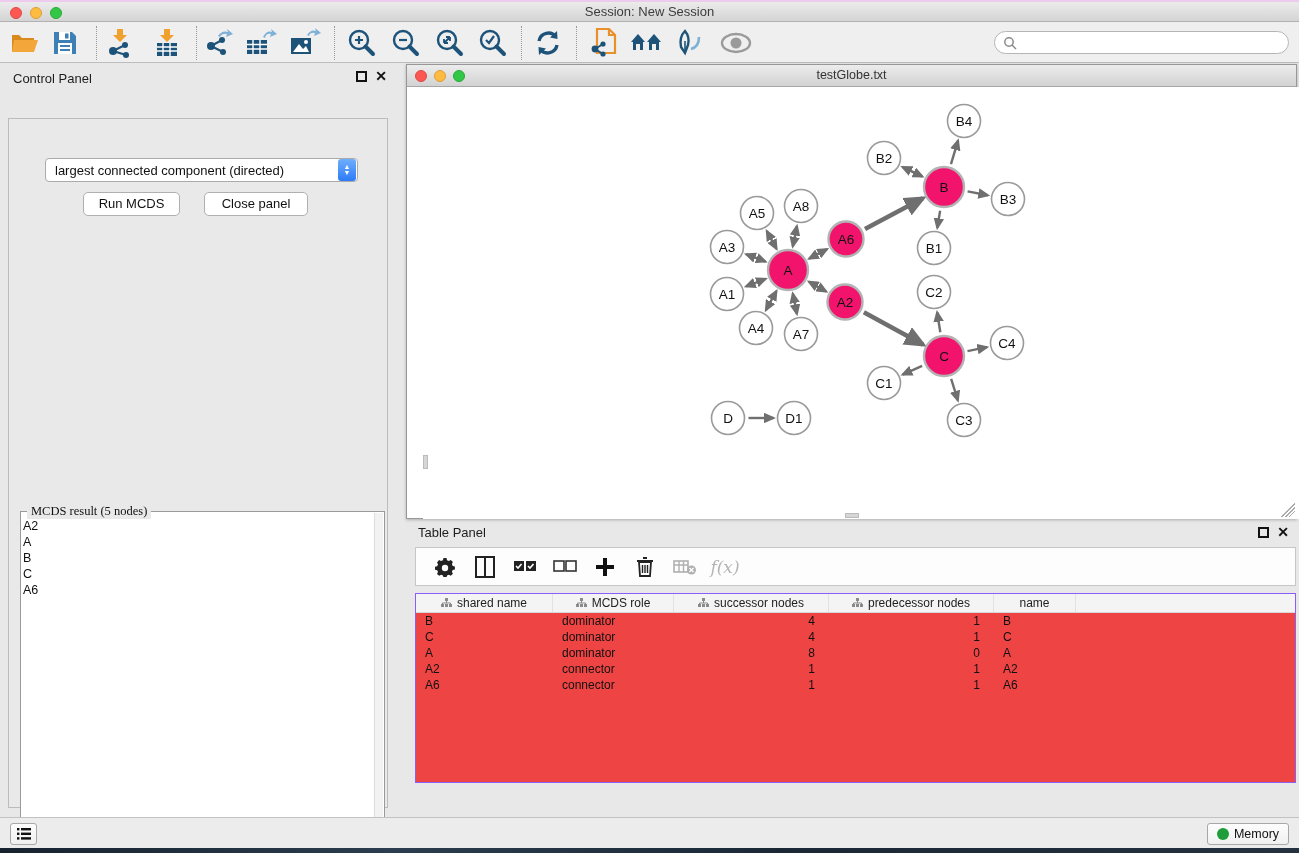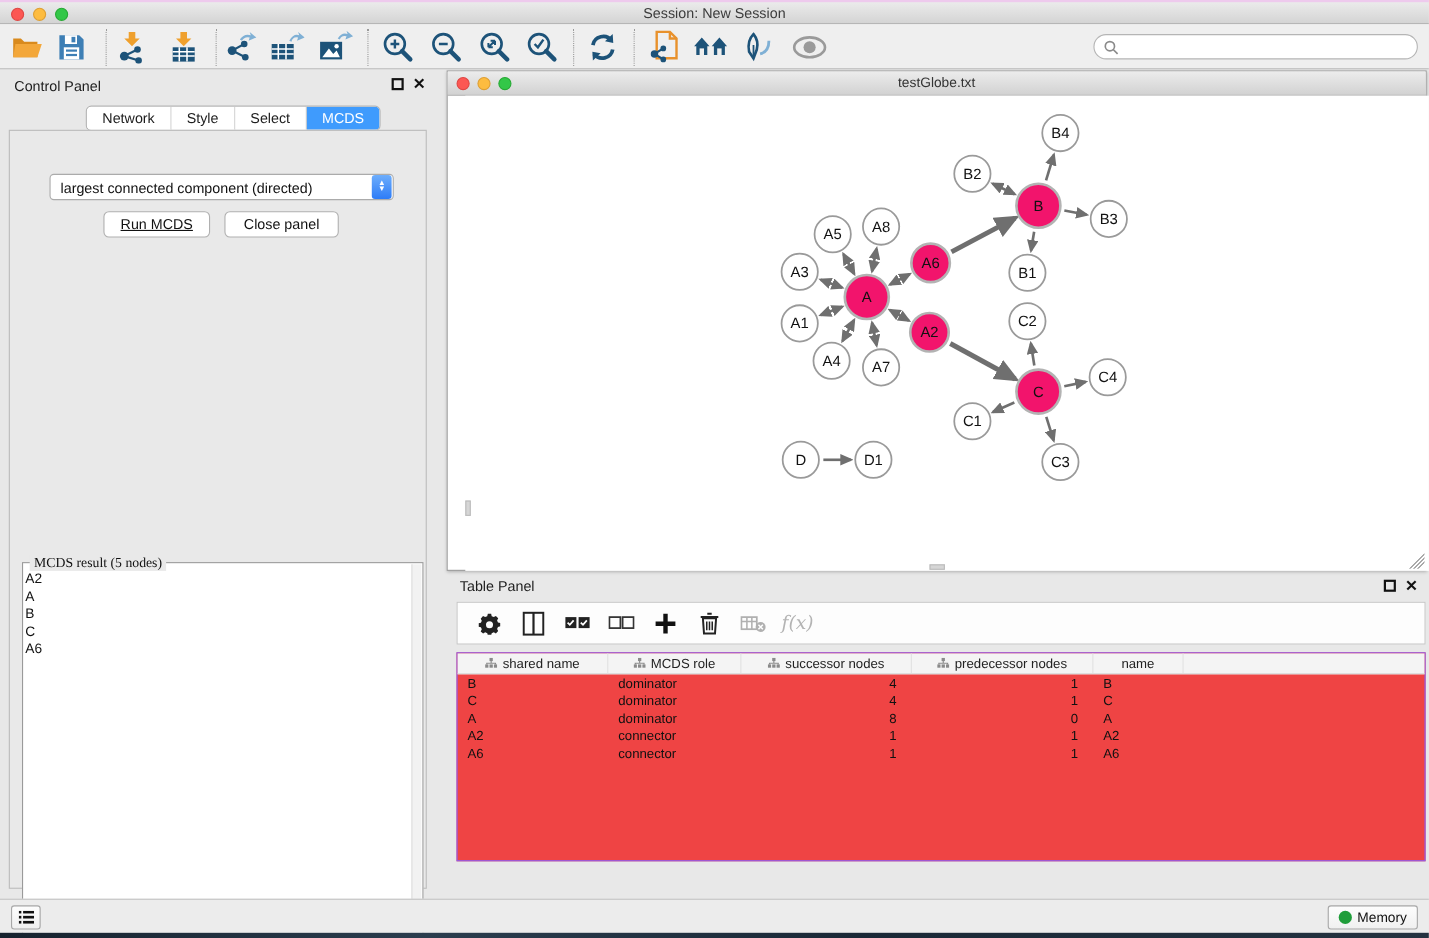--- a/index.html
+++ b/index.html
@@ -264,35 +264,29 @@
       </svg>
   </div>
 </div>
 
 <div class="abs cpanel">
   <div class="abs cpanel-header">Control Panel</div>
   <div class="panel-btns">
     <span class="float-ic"></span>
     <span class="close-ic">✕</span>
   </div>
-  <div class="tabs" id="cp-tabs">
-      <div class="tab">Network</div>
-      <div class="tab">Style</div>
-      <div class="tab">Select</div>
-      <div class="tab active">MCDS</div>
-    </div>
   <div class="cp-body">
     <div class="dropdown">
       <span class="dd-text">largest connected component (directed)</span>
       <span class="dd-stepper">
           <span>▲</span>
           <span>▼</span>
         </span>
     </div>
-    <div class="cp-btn" style="left:85px; width:97px;text-decoration:underline;">Run MCDS</div>
+    <div class="cp-btn" style="left:74px; width:97px;">Run MCDS</div>
     <div class="cp-btn" style="left:195px; width:104px;">Close panel</div>
     <div class="resultbox">
       <div class="result-title">MCDS result (5 nodes)</div>
       <div class="result-list" id="result-list">
           <div>A2</div>
           <div>A</div>
           <div>B</div>
           <div>C</div>
           <div>A6</div>
         </div>

